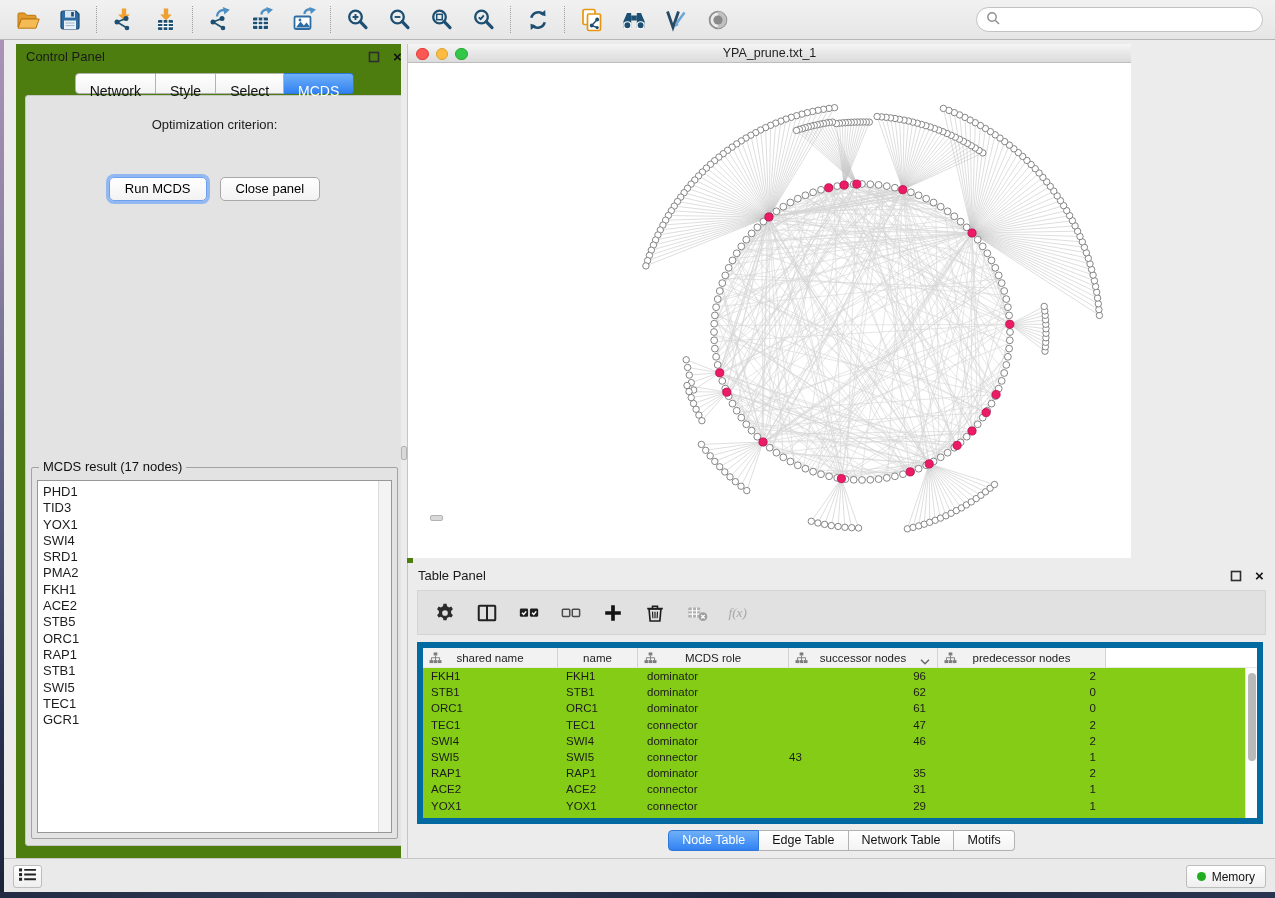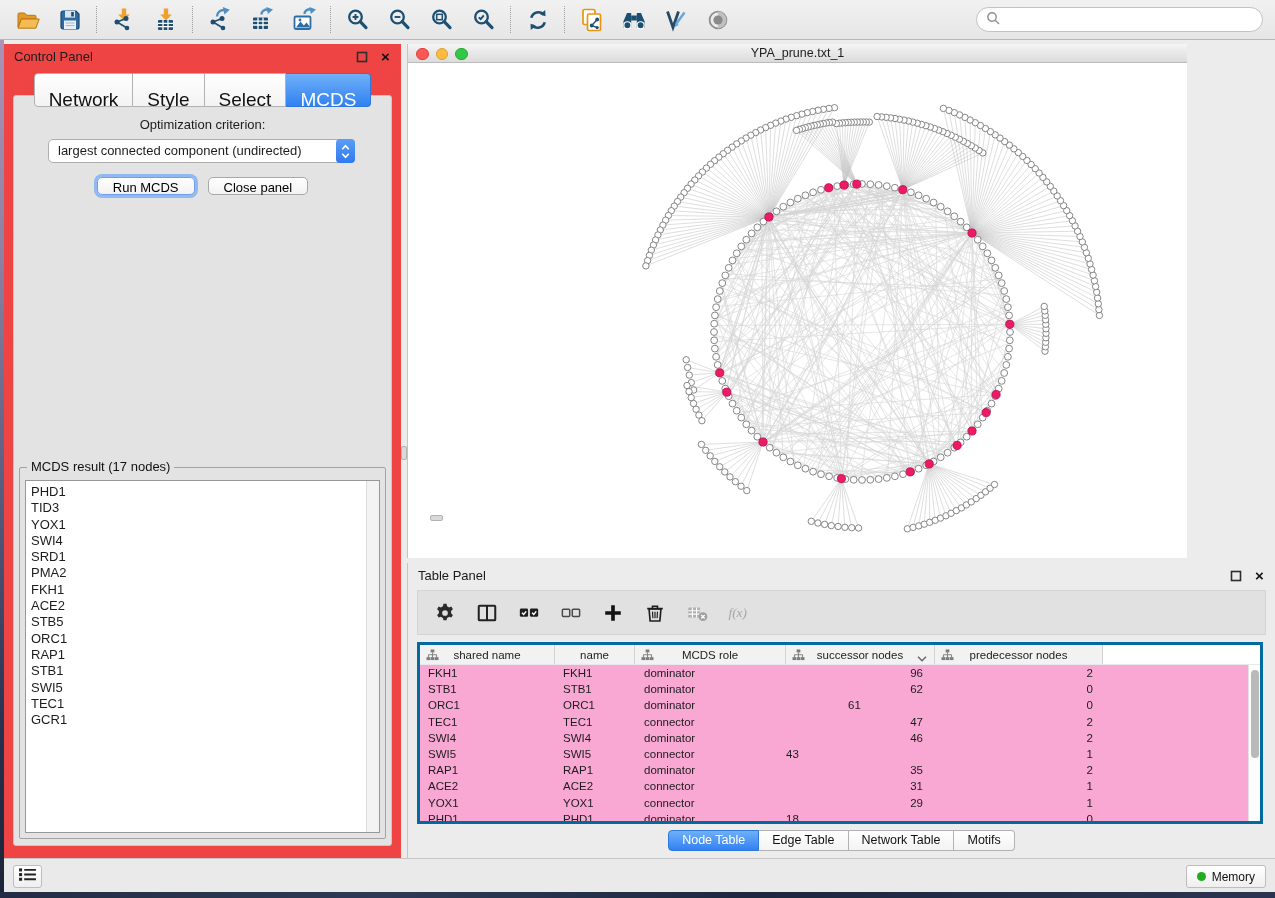--- a/index.html
+++ b/index.html
@@ -21,61 +21,61 @@
   .tb-search{margin-left:auto;width:287px;height:25px;border:1px solid #c2c2c2;border-radius:13px;background:#fff;display:flex;align-items:center;gap:6px;padding:0 9px}
   .tb-search input{border:none;outline:none;flex:1;font-size:12px;font-family:inherit;background:transparent}
 
   
   .win-title{position:absolute;top:0;left:0;right:0;height:26px;font-size:13px;color:#1a1a1a;line-height:26px;padding-left:10px}
   .win-btns{position:absolute;right:9px;top:6px;display:flex;gap:11px;align-items:center}
   .win-btn{width:13px;height:13px;display:flex;align-items:center;justify-content:center;cursor:pointer}
   .close-x{font-size:15px;font-weight:bold;color:#111;line-height:13px}
 
   
-  .cp{position:absolute;left:4px;top:44px;width:397px;height:814px;background:#ef4444}
+  .cp{position:absolute;left:16px;top:44px;width:397px;height:814px;background:#4d7c0f}
   .cp-tabs{position:absolute;top:29px;left:0;right:0;display:flex;justify-content:center;z-index:2}
-  .tab{height:21px;line-height:19px;padding:16px 14px;background:linear-gradient(#ffffff,#f3f3f3);border:1px solid #b2b2b2;border-left:none;font-size:19px;cursor:pointer;color:#111}
+  .tab{height:21px;line-height:19px;padding:8px 14px;background:linear-gradient(#ffffff,#f3f3f3);border:1px solid #b2b2b2;border-left:none;font-size:14px;cursor:pointer;color:#111}
   .tab:first-child{border-left:1px solid #b2b2b2;border-radius:4px 0 0 4px}
   .tab:last-child{border-radius:0 4px 4px 0}
   .tab.sel{background:linear-gradient(#6fb0f8,#3181f2);border-color:#2f78da;color:#fff}
   .cp-inner{position:absolute;left:9px;right:9px;top:51px;bottom:12px;background:#e3e3e3;border:1px solid #c7c7c7;border-radius:3px}
   .opt-label{margin-top:21px;text-align:center;font-size:13px}
   .dropdown{position:absolute;left:34px;right:36px;top:43px;height:24px;background:#fff;border:1px solid #aeaeae;border-radius:5px;cursor:pointer}
   .dd-text{font-size:13px;line-height:22px;padding-left:9px;white-space:nowrap;overflow:hidden}
   .dd-step{position:absolute;right:-1px;top:-1px;width:19px;height:24px;border-radius:4px;background:linear-gradient(#5c9ef6,#2e7af0);display:flex;align-items:center;justify-content:center}
   .dd-step svg{width:13px;height:19px}
   .btn-row{position:absolute;top:81px;left:0;right:0;display:flex;justify-content:center;gap:13px}
-  .btn{height:18px;line-height:20px;padding:0 15px;font-size:13px;background:linear-gradient(#ffffff,#f2f2f2);border:1px solid #a8a8a8;border-radius:5px;cursor:pointer}
+  .btn{height:24px;line-height:20px;padding:0 15px;font-size:13px;background:linear-gradient(#ffffff,#f2f2f2);border:1px solid #a8a8a8;border-radius:5px;cursor:pointer}
   .btn.focused{box-shadow:0 0 0 3px rgba(90,155,250,.6);border-color:#6f9ff0}
   .result-group{position:absolute;left:5px;right:5px;top:371px;bottom:6px;border:1px solid #a3a3a3;border-radius:2px}
   .result-legend{position:absolute;top:-9px;left:7px;background:#e3e3e3;padding:0 4px;font-size:13px;color:#111}
   .result-list{position:absolute;left:5px;right:5px;top:12px;bottom:5px;background:#fff;border:1px solid #979797;overflow:hidden}
   .result-items{padding:3px 0 0 5px;font-size:13px;line-height:16.3px}
   .result-scroll{position:absolute;right:0;top:0;bottom:0;width:13px;background:#f3f3f3;border-left:1px solid #dcdcdc}
 
   
   .gutter-v{position:absolute;left:401px;top:44px;width:6px;height:814px;background:#ececec}
   .grip-v{position:absolute;left:0;top:402px;width:6px;height:14px;background:#d9d9d9;border:1px solid #b3b3b3;border-radius:2px}
 
   
-  .net{position:absolute;left:407px;top:44px;width:780px;height:514px;background:#fff;border-left:1px solid #c4c4c4}
+  .net{position:absolute;left:407px;top:44px;width:724px;height:514px;background:#fff;border-left:1px solid #c4c4c4}
   .net-title{position:relative;height:19px;background:linear-gradient(#f5f5f5,#dbdbdb);border-bottom:1px solid #bcbcbc;text-align:center;font-size:12.5px;line-height:19px;color:#1e1e1e}
   .lights{position:absolute;left:8px;top:3.5px;display:flex;gap:7px}
   .light{width:12.5px;height:12.5px;border-radius:50%}
   .net-canvas{position:absolute;top:20px;left:0;right:0;bottom:0;background:#fff}
   .net-canvas svg{display:block}
   .grip-h{position:absolute;left:430px;top:515px;width:13px;height:6px;background:#d9d9d9;border:1px solid #b3b3b3;border-radius:2px}
 
   
   .tp{position:absolute;left:407px;top:563px;width:868px;height:295px;background:#ececec;border-left:1px solid #c4c4c4}
   .tp-toolbar{position:absolute;top:27px;left:9px;right:9px;height:45px;background:#e1e1e1;border:1px solid #d4d4d4;display:flex;align-items:center;gap:18px;padding:0 15px}
   .tp-tool{width:24px;height:24px;display:flex;align-items:center;justify-content:center;cursor:pointer}
   .tp-tool svg{width:22px;height:22px}
   .tp-tool.wide svg{width:34px;height:24px}
-  .tbl{position:absolute;top:79px;left:9px;right:12px;bottom:34px;background:#f9a8d4;border:3px solid #0369a1;overflow:hidden}
+  .tbl{position:absolute;top:79px;left:9px;right:12px;bottom:34px;background:#84cc16;border:6px solid #0369a1;overflow:hidden}
   .tbl-head{display:flex;height:20px}
   .th{position:relative;background:#f2f2f2;border-right:1px solid #d2d2d2;border-bottom:1px solid #e9e9e9;font-size:11.5px;color:#222;display:flex;align-items:center;justify-content:center;flex:0 0 auto}
   .th .tree{position:absolute;left:6px;top:4px;width:13px;height:12px}
   .th .sort{position:absolute;right:7px;top:7px;width:10px;height:6px}
   .th.filler{flex:1;background:#fff;border-right:none}
   .tbl-body{position:absolute;top:20px;left:0;right:12px;bottom:0;overflow:hidden}
   .tr{display:flex;height:16.2px;align-items:center;font-size:11.5px;cursor:default}
   .td{flex:0 0 auto;white-space:nowrap;overflow:hidden}
   .vscroll{position:absolute;right:0;top:20px;bottom:0;width:12px;background:#fcfcfc;border-left:1px solid #e2e2e2}
   .vthumb{position:absolute;left:1.5px;right:1.5px;top:5px;height:88px;background:#b9b9b9;border-radius:5px}
@@ -268,29 +268,20 @@
     <span class="win-btn close-x">×</span>
   </div>
   <div class="cp-tabs">
       <div class="tab">Network</div>
       <div class="tab">Style</div>
       <div class="tab">Select</div>
       <div class="tab sel">MCDS</div>
     </div>
   <div class="cp-inner">
     <div class="opt-label">Optimization criterion:</div>
-    <div class="dropdown">
-      <div class="dd-text">largest connected component (undirected)</div>
-      <div class="dd-step">
-          <svg viewBox="0 0 16 22">
-            <path d="M4 8.2L8 3.8l4 4.4" fill="none" stroke="#fff" stroke-width="2"></path>
-            <path d="M4 13.8L8 18.2l4-4.4" fill="none" stroke="#fff" stroke-width="2"></path>
-          </svg>
-        </div>
-    </div>
     <div class="btn-row">
       <button class="btn focused">Run MCDS</button>
       <button class="btn">Close panel</button>
     </div>
     <div class="result-group">
       <div class="result-legend">MCDS result (17 nodes)</div>
       <div class="result-list">
         <div class="result-items">
             <div>PHD1</div>
             <div>TID3</div>
@@ -1350,21 +1341,21 @@
       <div class="td" style="width:135px;padding-left:8px">STB1</div>
       <div class="td" style="width:80px;padding-left:8px">STB1</div>
       <div class="td" style="width:151px;padding-left:9px">dominator</div>
       <div class="td" style="width:149px;text-align:right;padding-right:12px">62</div>
       <div class="td" style="width:168px;text-align:right;padding-right:10px">0</div>
     </div>
         <div class="tr">
       <div class="td" style="width:135px;padding-left:8px">ORC1</div>
       <div class="td" style="width:80px;padding-left:8px">ORC1</div>
       <div class="td" style="width:151px;padding-left:9px">dominator</div>
-      <div class="td" style="width:149px;text-align:center;padding-right:12px">61</div>
+      <div class="td" style="width:149px;text-align:right;padding-right:12px">61</div>
       <div class="td" style="width:168px;text-align:right;padding-right:10px">0</div>
     </div>
         <div class="tr">
       <div class="td" style="width:135px;padding-left:8px">TEC1</div>
       <div class="td" style="width:80px;padding-left:8px">TEC1</div>
       <div class="td" style="width:151px;padding-left:9px">connector</div>
       <div class="td" style="width:149px;text-align:right;padding-right:12px">47</div>
       <div class="td" style="width:168px;text-align:right;padding-right:10px">2</div>
     </div>
         <div class="tr">

